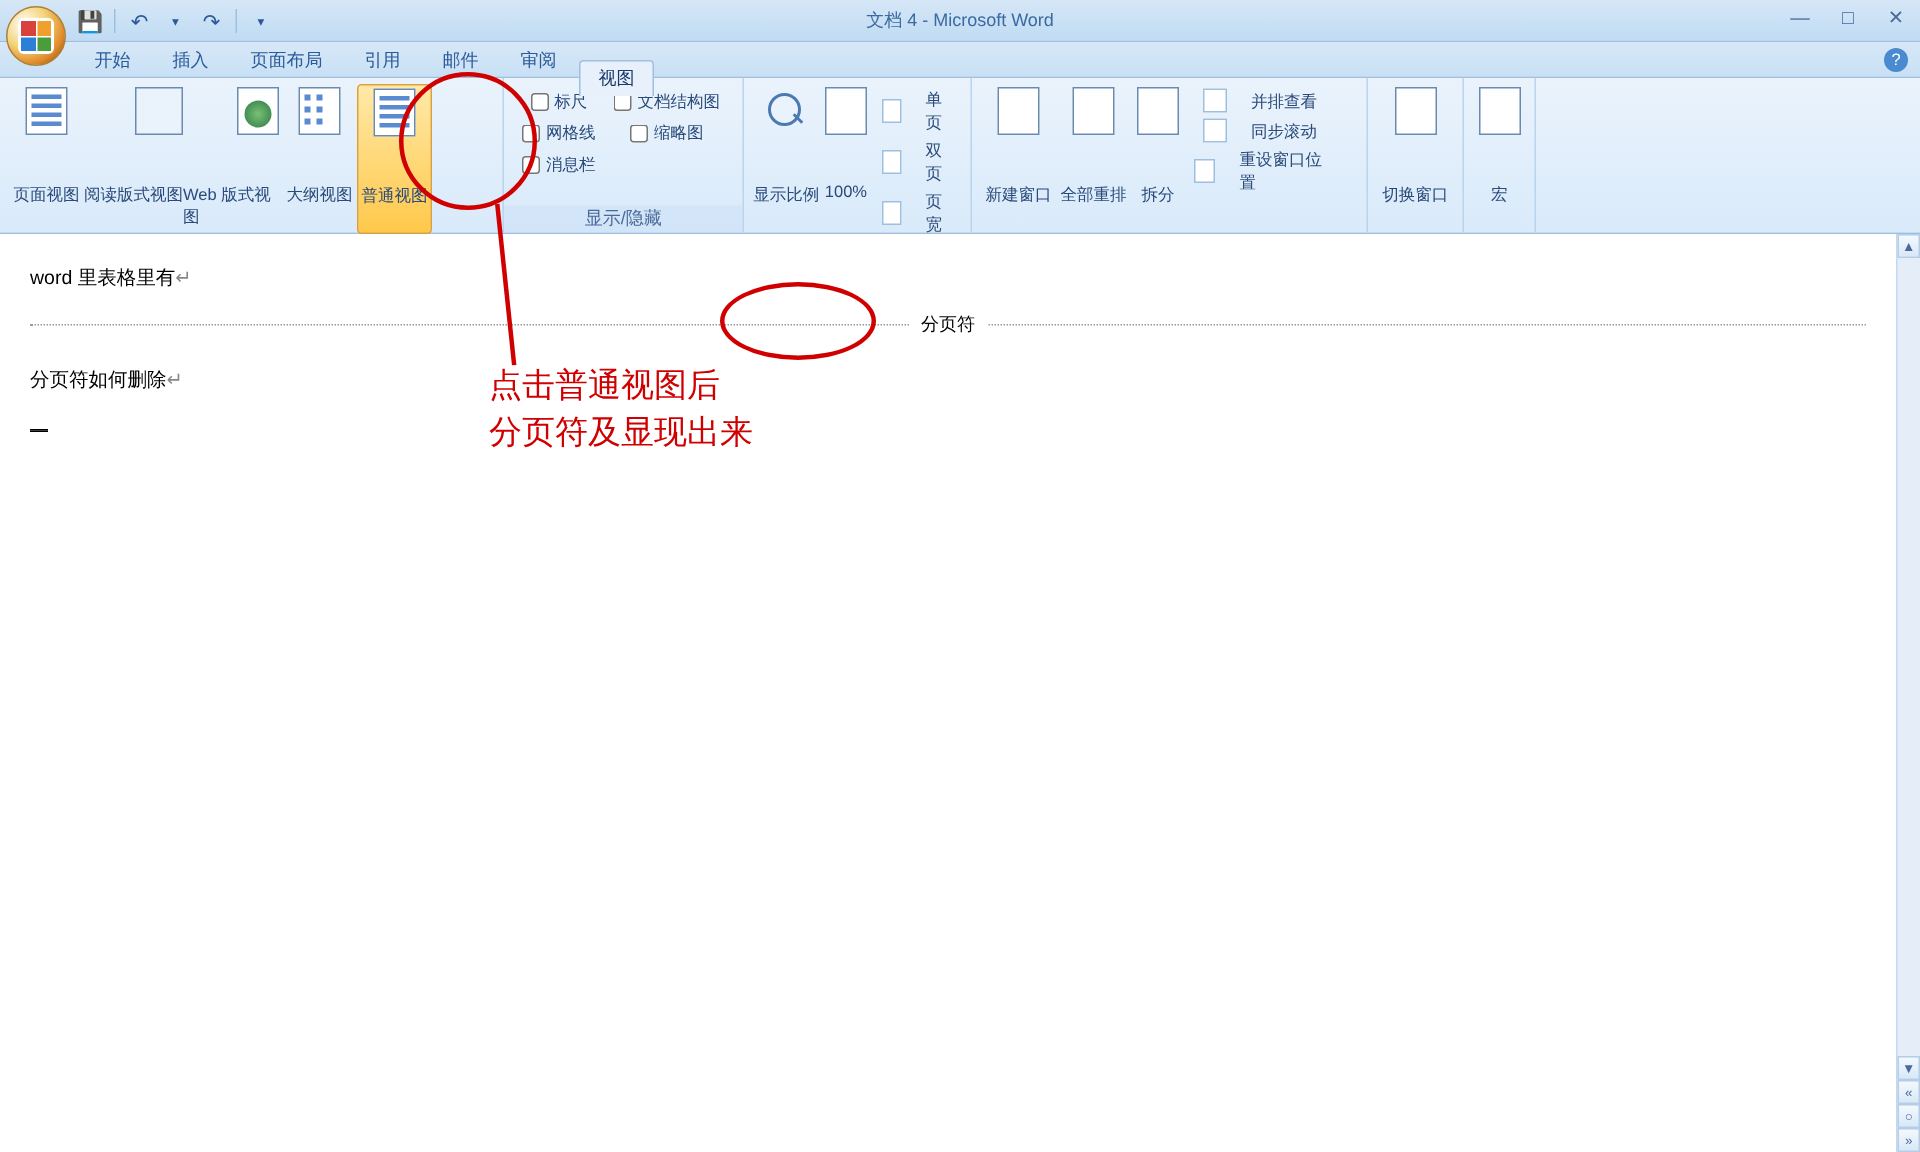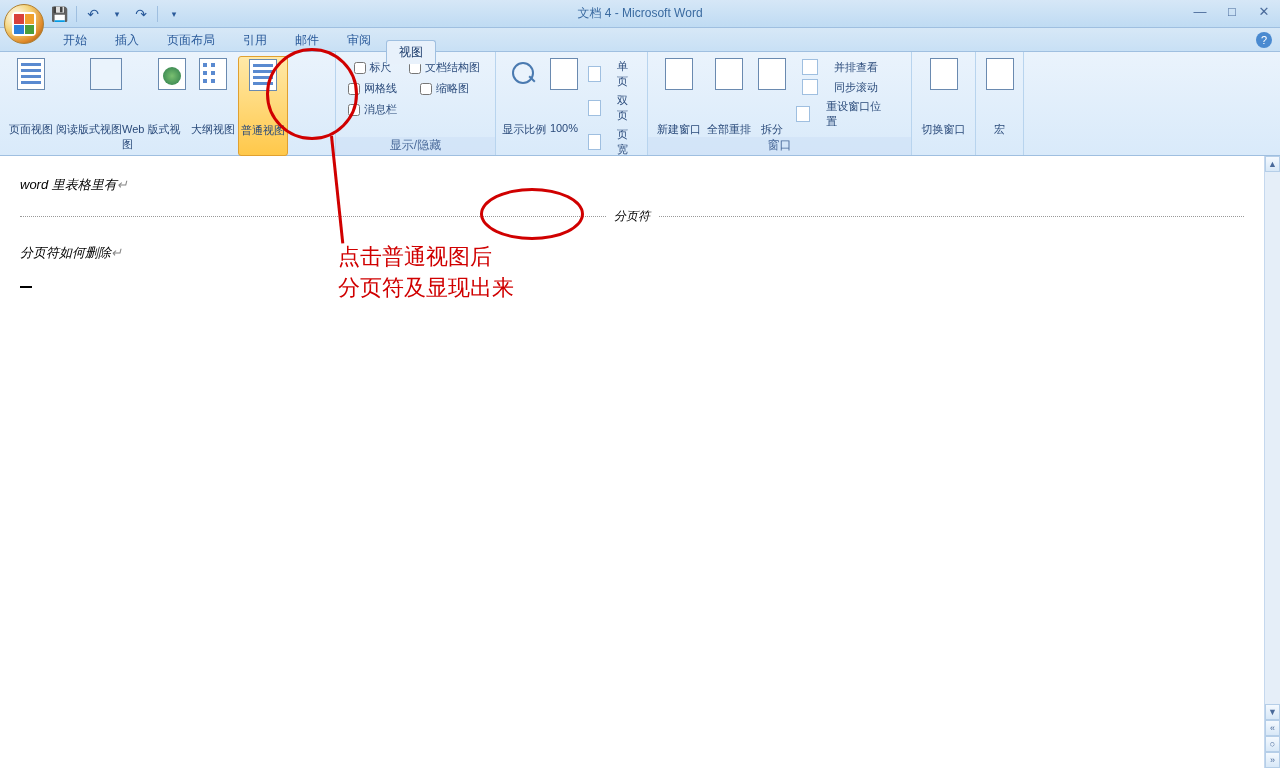--- a/index.html
+++ b/index.html
@@ -36,21 +36,21 @@
   .bigbtn .icon { width:32px; height:32px; margin-bottom:4px; display:flex; align-items:center; justify-content:center;}
   .bigbtn.active { background:linear-gradient(#ffe9a8,#ffc84a); border:1px solid #e0a030; border-radius:3px;}
   .chklist { display:flex; flex-direction:column; gap:6px; padding:4px 6px; font-size:11px; color:#2a4a7a;align-items:center;}
   .chklist label{display:flex;align-items:center;gap:4px;cursor:pointer;}
   .chklist input{width:12px;height:12px;}
   .smallbtns{display:flex;flex-direction:column;gap:2px;padding:2px 4px;font-size:11px;color:#2a4a7a;}
   .smallbtns div{display:flex;align-items:center;gap:16px;cursor:pointer;padding:1px 2px;}
   .smallbtns .smicon{width:16px;height:16px;background:#fff;border:1px solid #9fbfe0;display:inline-block;}
 
   
-  .docarea { position:absolute; left:0; right:16px; top:156px; bottom:0; background:#fff; padding:20px 20px; font-size:13px; color:#000; font-family: SimSun, serif; font-style: italic;}
+  .docarea { position:absolute; left:0; right:16px; top:156px; bottom:0; background:#fff; padding:20px 20px; font-size:13px; color:#000; font-family: SimSun, serif;}
   .para { margin-bottom:8px; }
   .para .pmark{color:#888;}
   .pagebreak-line { position:relative; height:20px; margin:12px 0 18px 0; }
   .pagebreak-line::before { content:""; position:absolute; left:0; right:0; top:50%; border-top:1px dotted #999;}
   .pagebreak-label { position:absolute; left:50%; transform:translateX(-50%); top:2px; background:#fff; padding:0 8px; font-size:12px; color:#000;}
   .cursor-mark{width:12px;height:2px;border-top:1px solid #000;border-bottom:1px solid #000;margin-top:24px;}
 
   
   .vscroll{position:absolute;right:0;top:156px;bottom:0;width:16px;background:#e5eef8;border-left:1px solid #c5d8ee;}
   .vscroll .btn{height:16px;background:linear-gradient(#f4f9fe,#d8e8f7);border:1px solid #b5cee8;display:flex;align-items:center;justify-content:center;font-size:9px;color:#4a6a9a;cursor:pointer;}
@@ -241,21 +241,20 @@
         <div>
             <span class="smicon"></span>
             <span>同步滚动</span>
           </div>
         <div>
             <span class="smicon"></span>
             <span>重设窗口位置</span>
           </div>
       </div>
     </div>
-    <div class="group-label">窗口</div>
   </div>
 
   <div class="group" style="width:64px;">
     <div class="group-body">
       <div class="bigbtn" style="width:56px;">
           <div class="icon">
             <div class="pageicon"></div>
           </div>
           <span>切换窗口</span>
           <span style="font-size:9px;">▾</span>
@@ -294,16 +293,16 @@
     <div class="btn">▼</div>
     <div class="nav">«</div>
     <div class="nav">○</div>
     <div class="nav">»</div>
   </div>
 </div>
 
 <div class="red-circle" style="left:266px;top:48px;width:92px;height:92px;"></div>
 <div class="red-circle" style="left:480px;top:188px;width:104px;height:52px;"></div>
 <div class="red-line" style="left:330px;top:136px;width:3px;height:108px;transform:rotate(-6deg);transform-origin:top;"></div>
-<div class="red-text" style="left:338px;top:242px;">
+<div class="red-text" style="left:326px;top:242px;">
   <div>点击普通视图后</div>
   <div>分页符及显现出来</div>
 </div>
 
 </body></html>

